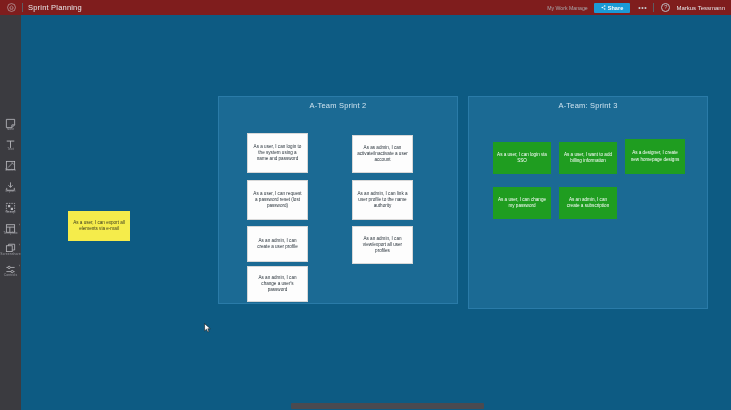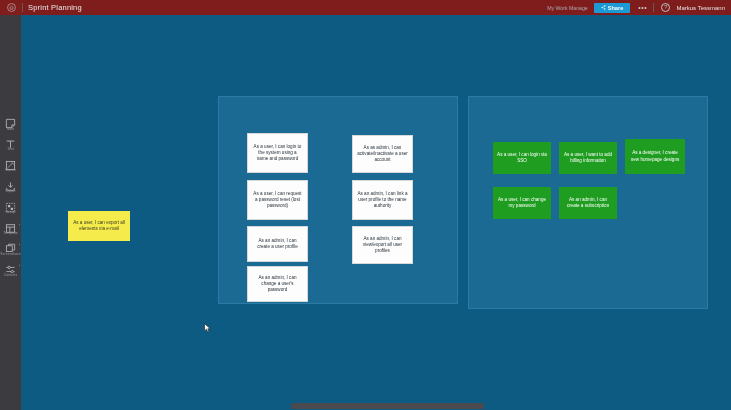--- a/index.html
+++ b/index.html
@@ -246,20 +246,21 @@
     </div>
   </div>
 
   <div class="canvas">
 
     <div class="note note-yellow" style="left:47px; top:196px; width:62px; height:30px;">
       <span>As a user, I can export all elements via e-mail</span>
     </div>
 
     <div class="frame" id="frame-sprint2">
+      <div class="frame-title">A-Team Sprint 2</div>
 
       <div class="note note-white" style="left:28px; top:36px; width:61px; height:40px;">
         <span>As a user, I can login to the system using a name and password</span>
       </div>
       <div class="note note-white" style="left:28px; top:83px; width:61px; height:40px;">
         <span>As a user, I can request a password reset (lost password)</span>
       </div>
       <div class="note note-white" style="left:28px; top:129px; width:61px; height:36px;">
         <span>As an admin, I can create a user profile</span>
       </div>
@@ -272,20 +273,21 @@
       </div>
       <div class="note note-white" style="left:133px; top:83px; width:61px; height:40px;">
         <span>As an admin, I can link a user profile to the name authority</span>
       </div>
       <div class="note note-white" style="left:133px; top:129px; width:61px; height:38px;">
         <span>As an admin, I can view/export all user profiles</span>
       </div>
     </div>
 
     <div class="frame" id="frame-sprint3">
+      <div class="frame-title">A-Team: Sprint 3</div>
 
       <div class="note note-green" style="left:24px; top:45px; width:58px; height:32px;">
         <span>As a user, I can login via SSO</span>
       </div>
       <div class="note note-green" style="left:90px; top:45px; width:58px; height:32px;">
         <span>As a user, I want to add billing information</span>
       </div>
       <div class="note note-green" style="left:156px; top:42px; width:60px; height:35px;">
         <span>As a designer, I create new homepage designs</span>
       </div>

